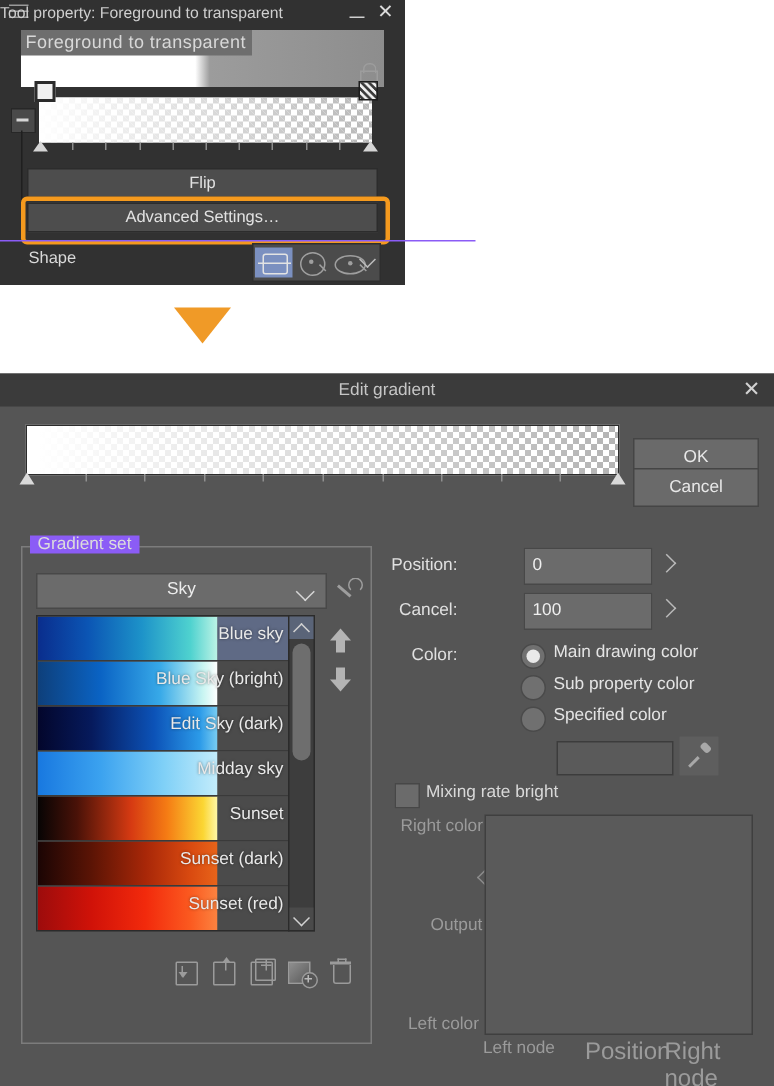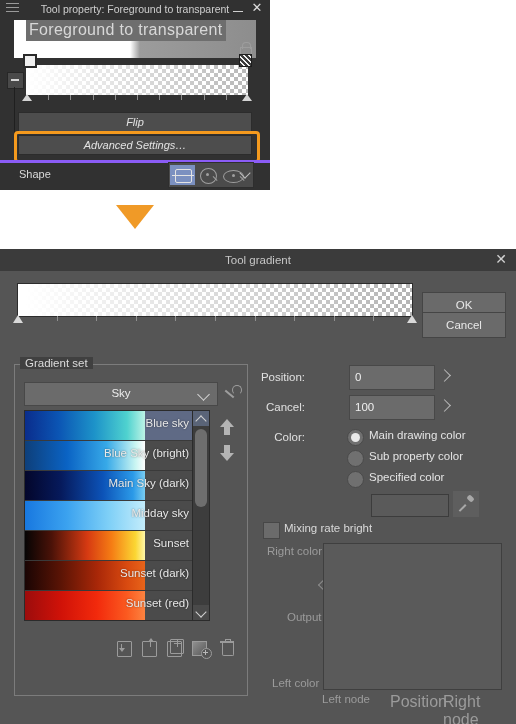--- a/index.html
+++ b/index.html
@@ -5,29 +5,29 @@
   html,body{margin:0;padding:0;background:#ffffff;}
   body{width:516px;height:724px;position:relative;overflow:hidden;
        font-family:"Liberation Sans","DejaVu Sans",sans-serif;
        -webkit-font-smoothing:antialiased;}
 
   
   #tool-panel{position:absolute;left:0;top:0;width:270px;height:190px;background:#313131;}
   #tp-titlebar{position:relative;height:18px;background:#313131;color:#c9c9c9;font-size:11px;}
   #tp-hamburger{position:absolute;left:6px;top:3px;width:13px;height:11px;}
   #tp-hamburger i{display:block;height:1px;background:#9a9a9a;margin-bottom:3px;}
-  #tp-title{position:absolute;left:0;right:0;top:3px;text-align:center;font-size:10.5px;color:#cfcfcf;}
+  #tp-title{position:absolute;left:0;right:0;top:3px;font-size:10.5px;color:#cfcfcf;}
   #tp-min{position:absolute;right:26px;top:3px;width:11px;height:11px;}
   #tp-min:after{content:"";position:absolute;left:0;bottom:2px;width:10px;height:1px;background:#cfcfcf;}
   #tp-close{position:absolute;right:7px;top:2px;width:12px;height:12px;color:#dcdcdc;font-size:13px;line-height:12px;text-align:center;}
 
   #tp-preview{position:absolute;left:14px;top:20px;width:242px;height:38px;
      background:linear-gradient(to right,#ffffff 0%,#ffffff 48%,#9c9c9c 52%,#8d8d8d 100%);}
   #tp-preview-label{position:absolute;left:0;top:0;background:#6e6e6e;color:#d8d8d8;
-     font-size:16px;padding:1px 4px 2px 3px;letter-spacing:.3px;white-space:nowrap;margin-left:12px;}
+     font-size:12px;padding:1px 4px 2px 3px;letter-spacing:.3px;white-space:nowrap;}
   #tp-lock{position:absolute;right:5px;bottom:3px;width:12px;height:13px;}
   #tp-lock .shackle{position:absolute;left:3px;top:0;width:7px;height:6px;border:1.4px solid #9d9d9d;
      border-bottom:none;border-radius:4px 4px 0 0;}
   #tp-lock .body{position:absolute;left:1px;top:5px;width:10px;height:7px;border:1.4px solid #9d9d9d;}
 
   #tp-checker-wrap{position:absolute;left:26px;top:65px;width:222px;height:30px;}
   #tp-checker{position:absolute;left:0;top:0;width:222px;height:30px;
      background-image:
        linear-gradient(to right, rgba(255,255,255,1) 0%, rgba(255,255,255,0) 100%),
        linear-gradient(45deg,#b8b8b8 25%,transparent 25%,transparent 75%,#b8b8b8 75%),
@@ -41,26 +41,26 @@
      background-size:5px 5px;border:1px solid #1d1d1d;}
   #tp-ruler{position:absolute;left:26px;top:95px;width:222px;height:9px;}
   #tp-ruler .tick{position:absolute;top:0;width:1px;height:5px;background:#8c8c8c;}
   #tp-ruler .tri{position:absolute;top:-1px;width:0;height:0;border-left:5px solid transparent;
      border-right:5px solid transparent;border-bottom:7px solid #d5d5d5;}
   #tp-minus{position:absolute;left:7px;top:72px;width:15px;height:15px;background:#4a4a4a;border:1px solid #272727;}
   #tp-minus:after{content:"";position:absolute;left:3px;top:6px;width:8px;height:1.5px;background:#d6d6d6;}
   #tp-vline{position:absolute;left:14px;top:87px;width:1px;height:48px;background:#1f1f1f;}
 
   .tp-btn{position:absolute;left:18px;width:232px;height:18px;background:#4d4d4d;border:1px solid #2c2c2c;
-     color:#e2e2e2;font-size:11px;text-align:center;line-height:18px;font-style:italic;}
+     color:#e2e2e2;font-size:11px;text-align:center;line-height:18px;}
   #tp-flip{top:112px;}
   #tp-adv{top:135px;}
   #tp-adv-ring{position:absolute;left:14px;top:131px;width:240px;height:26px;border:3px solid #f59a1e;border-radius:4px;}
 
-  #tp-shape-row{position:absolute;left:0;top:160px;width:270px;height:26px;border-top:3px solid #8b5cf6;}
+  #tp-shape-row{position:absolute;left:0;top:160px;width:270px;height:26px;border-top:1px solid #8b5cf6;padding-left:47px;}
   #tp-shape-label{position:absolute;left:19px;top:5px;font-size:11px;color:#d9d9d9;}
   #tp-shape-group{position:absolute;left:168px;top:162px;width:84px;height:24px;background:#4b4b4b;border:1px solid #2e2e2e;}
   .shape-ico{position:absolute;top:2px;width:25px;height:20px;}
   #shape-ico-1{left:1px;background:#7b90c0;}
   #shape-ico-1 .r{position:absolute;left:5px;top:4px;width:15px;height:12px;border:1.3px solid #e3e3e3;border-radius:2px;}
   #shape-ico-1 .r:after{content:"";position:absolute;left:-4px;top:5px;width:22px;height:1.3px;background:#e3e3e3;}
   #shape-ico-2{left:27px;}
   #shape-ico-2 .c{position:absolute;left:4px;top:3px;width:15px;height:14px;border:1.3px solid #9f9f9f;border-radius:50%;}
   #shape-ico-2 .d{position:absolute;left:10px;top:8px;width:3px;height:3px;border-radius:50%;background:#9f9f9f;}
   #shape-ico-2 .t{position:absolute;left:16px;top:13px;width:6px;height:1.3px;background:#9f9f9f;transform:rotate(45deg);}
@@ -108,21 +108,21 @@
   #nav-invert .sh{position:absolute;left:3px;top:0;width:9px;height:6px;border:1.4px solid #9a9a9a;border-bottom:none;border-radius:5px 5px 0 0;}
   #nav-invert .bd{position:absolute;left:0;top:6px;width:15px;height:7px;
      background:linear-gradient(to right,#3e3e3e,#d0d0d0);border:1px solid #8d8d8d;}
   #nav-trash{position:absolute;left:80px;top:1px;width:13px;height:15px;}
   #nav-trash .lid{position:absolute;left:0;top:0;width:13px;height:1.5px;background:#7e7e7e;}
   #nav-trash .can{position:absolute;left:1.5px;top:2px;width:10px;height:12px;border:1.4px solid #7e7e7e;border-top:none;border-radius:0 0 2px 2px;}
   #nav-trash .h{position:absolute;left:4.5px;top:-2px;width:4px;height:2px;border:1.2px solid #7e7e7e;border-bottom:none;}
 
   
   #gset{position:absolute;left:14px;top:115px;width:232px;height:330px;border:1px solid #7c7c7c;}
-  #gset-legend{position:absolute;left:20px;top:108px;background:#404040;padding:0 5px;font-size:11.5px;color:#dcdcdc;}
+  #gset-legend{position:absolute;left:20px;top:108px;background:#8b5cf6;padding:0 5px;font-size:11.5px;color:#dcdcdc;}
 
   #gset-combo{position:absolute;left:24px;top:133px;width:192px;height:22px;background:#6b6b6b;border:1px solid #484848;}
   #gset-combo-label{position:absolute;left:0;right:0;top:4px;text-align:center;font-size:11.5px;color:#ececec;}
   #gset-combo-chev{position:absolute;right:9px;top:7px;width:8px;height:8px;border-right:1.5px solid #d6d6d6;
      border-bottom:1.5px solid #d6d6d6;transform:rotate(45deg);}
   #gset-wrench{position:absolute;left:224px;top:136px;width:16px;height:16px;}
   #gset-wrench .hd{position:absolute;left:8px;top:0px;width:8px;height:8px;border:1.7px solid #9e9e9e;border-radius:50%;
      border-bottom-color:transparent;}
   #gset-wrench .hn{position:absolute;left:0px;top:8px;width:11px;height:2px;background:#9e9e9e;transform:rotate(40deg);}
 
@@ -277,21 +277,21 @@
       </div>
     <div id="shape-chev"></div>
   </div>
 </div>
 
 <div id="flow-arrow"></div>
 
 <div id="dialog">
 
   <div id="dlg-titlebar">
-    <div id="dlg-title">Tool gradient</div>
+    <div id="dlg-title">Edit gradient</div>
     <div id="dlg-close">✕</div>
   </div>
 
   <div id="dlg-strip"></div>
   <div id="dlg-ruler">
       <div class="tick" style="left: 40px;"></div>
       <div class="tick" style="left: 79px;"></div>
       <div class="tick" style="left: 119px;"></div>
       <div class="tick" style="left: 158px;"></div>
       <div class="tick" style="left: 198px;"></div>
@@ -339,21 +339,21 @@
         <div class="name">Blue sky</div>
       </div>
       <div class="grow">
         <div class="swatch" style="background: linear-gradient(to right, rgb(14, 63, 122) 0%, rgb(10, 99, 196) 35%, rgb(55, 169, 232) 68%, rgb(201, 245, 242) 92%, rgb(255, 255, 255) 100%);"></div>
         <div class="right"></div>
         <div class="name">Blue Sky (bright)</div>
       </div>
       <div class="grow">
         <div class="swatch" style="background: linear-gradient(to right, rgb(3, 6, 43) 0%, rgb(6, 26, 92) 30%, rgb(12, 83, 184) 65%, rgb(43, 154, 232) 90%, rgb(121, 205, 242) 100%);"></div>
         <div class="right"></div>
-        <div class="name">Main Sky (dark)</div>
+        <div class="name">Edit Sky (dark)</div>
       </div>
       <div class="grow">
         <div class="swatch" style="background: linear-gradient(to right, rgb(24, 120, 224) 0%, rgb(59, 162, 239) 35%, rgb(127, 208, 247) 70%, rgb(195, 236, 251) 100%);"></div>
         <div class="right"></div>
         <div class="name">Midday sky</div>
       </div>
       <div class="grow">
         <div class="swatch" style="background: linear-gradient(to right, rgb(6, 4, 4) 0%, rgb(74, 18, 8) 22%, rgb(214, 58, 18) 52%, rgb(245, 124, 20) 72%, rgb(251, 214, 51) 92%, rgb(255, 247, 168) 100%);"></div>
         <div class="right"></div>
         <div class="name">Sunset</div>

